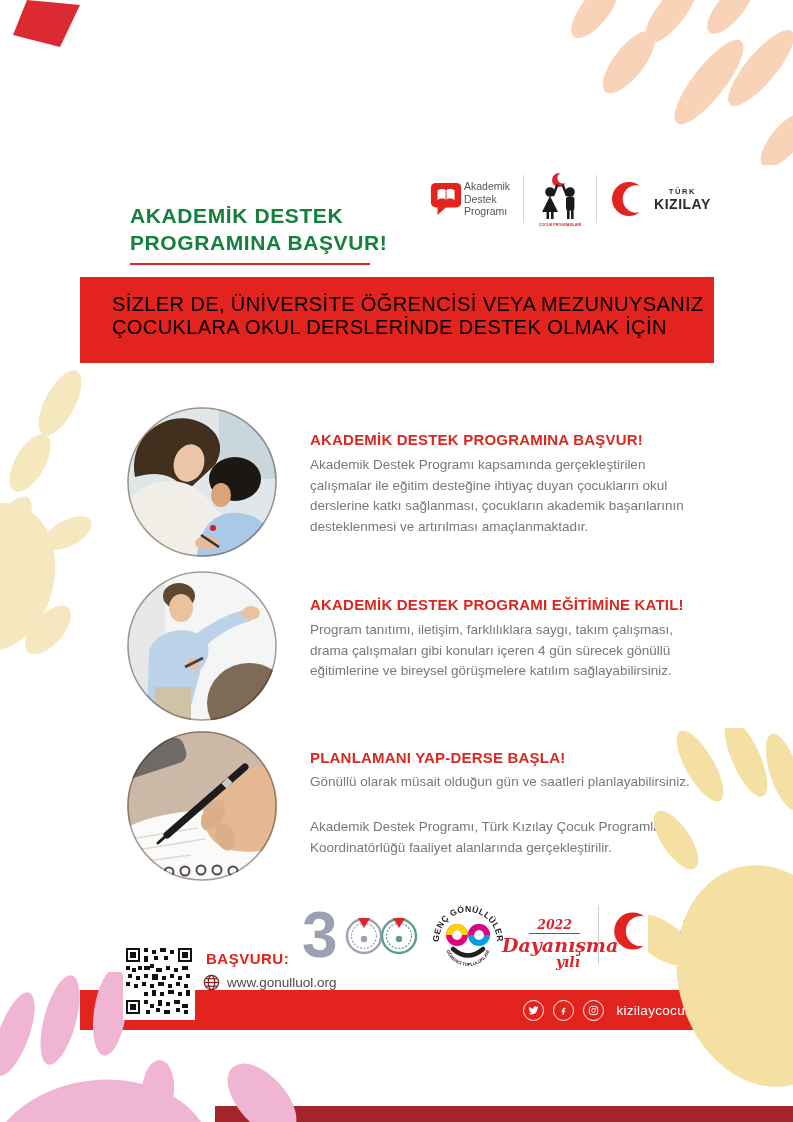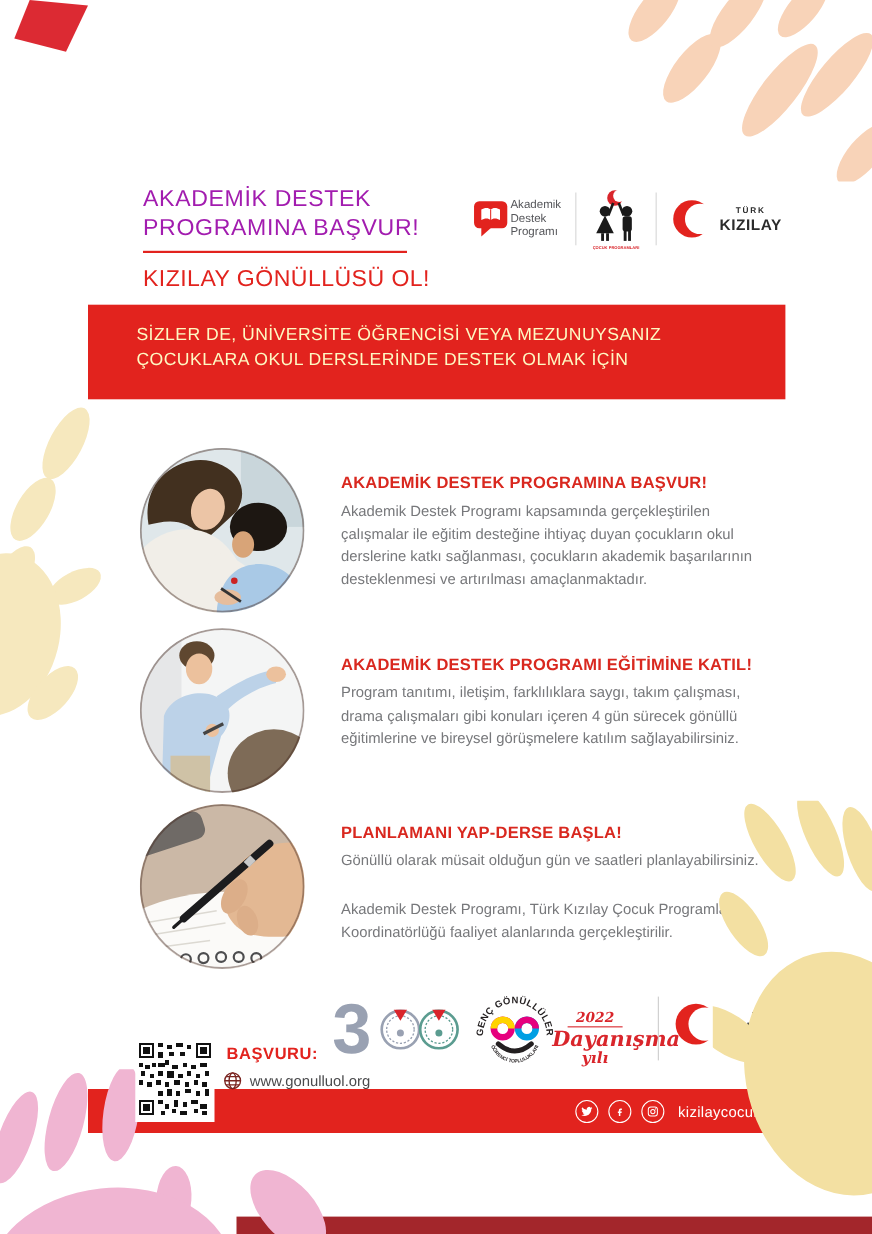--- a/index.html
+++ b/index.html
@@ -3,48 +3,48 @@
 <meta charset="utf-8">
 <style>
   html,body{margin:0;padding:0;background:#fff;}
   .poster{position:relative;width:793px;height:1122px;background:#fff;overflow:hidden;
           font-family:"Liberation Sans",sans-serif;color:#2d2e30;}
   .dec{position:absolute;z-index:0;}
   .dec2{position:absolute;z-index:2;}
 
   
   .hdr{position:absolute;left:130px;top:167px;z-index:1;}
-  .hdr-title{font-size:21px;font-weight:400;color:#a21caf;letter-spacing:.6px;line-height:27px;}
+  .hdr-title{font-size:21px;font-weight:700;color:#15803d;letter-spacing:.6px;line-height:27px;margin-top:35px;}
   .hdr-rule{margin-top:7px;width:240px;height:2px;background:#E2231E;}
   .hdr-sub{margin-top:12px;font-size:21px;font-weight:400;color:#E2231E;letter-spacing:.4px;}
 
   .top-logos{position:absolute;left:430px;top:170px;display:flex;align-items:center;gap:13px;z-index:1;}
   .adp-text{font-size:10.5px;color:#55565a;line-height:12.5px;}
   .vdiv{width:1px;height:48px;background:#d6d6d6;}
   .tk{display:flex;align-items:center;gap:0;}
   .tk-t1{font-size:7.5px;font-weight:700;letter-spacing:1.6px;color:#2b2b2b;text-align:center;}
   .tk-t2{font-size:14px;font-weight:700;letter-spacing:.5px;color:#2b2b2b;}
 
   
   .banner{position:absolute;left:80px;top:277px;width:634px;height:86px;background:#E2231E;z-index:1;}
-  .banner-inner{padding:16px 0 0 44px;color:#fef9c3;font-size:16px;line-height:23px;letter-spacing:.4px;}
+  .banner-inner{padding:16px 0 0 32px;color:#000000;font-size:20px;line-height:23px;letter-spacing:.4px;}
 
   
   .photo{position:absolute;left:127px;width:150px;height:150px;border-radius:50%;overflow:hidden;z-index:1;}
   .sec-head{position:absolute;left:310px;font-size:15px;font-weight:700;color:#D9281F;letter-spacing:.2px;z-index:1;}
   .sec-body{position:absolute;left:310px;width:388px;font-size:13.5px;color:#77787B;line-height:20.5px;z-index:1;}
 
   
   .qr{position:absolute;left:123px;top:944px;width:72px;height:76px;background:#fff;padding:3px;box-sizing:border-box;z-index:3;}
   .apply{position:absolute;left:206px;top:950px;font-size:15px;font-weight:700;color:#E2231E;letter-spacing:.5px;z-index:3;}
   .site{position:absolute;left:203px;top:974px;display:flex;align-items:center;gap:7px;z-index:3;
         font-size:13.5px;color:#4a4a4c;text-decoration:none;}
   .logo30{position:absolute;left:302px;top:901px;z-index:1;}
   .gg{position:absolute;left:431px;top:897px;z-index:1;}
-  .d22{position:absolute;left:502px;top:914px;width:78px;text-align:center;z-index:1;color:#D9252B;
+  .d22{position:absolute;left:502px;top:914px;width:78px;text-align:right;z-index:1;color:#D9252B;
        font-family:"DejaVu Serif",serif;font-style:italic;font-weight:700;}
   .d22 .y{font-size:12.5px;border-bottom:1.5px solid #D9252B;display:inline-block;padding:0 8px 1px;}
   .d22 .w1{font-size:19px;margin-top:1px;line-height:20px;}
   .d22 .w2{font-size:14px;line-height:14px;}
   .vdiv2{position:absolute;left:598px;top:906px;width:1px;height:58px;background:#cccccc;z-index:1;}
   .tkf{position:absolute;left:612px;top:907px;display:flex;align-items:center;gap:7px;z-index:1;}
 
   .socialbar{position:absolute;left:80px;top:990px;width:638px;height:40px;background:#E2231E;z-index:1;
              display:flex;align-items:center;justify-content:flex-end;gap:9px;padding-right:26px;box-sizing:border-box;}
   .sicon{width:21px;height:21px;border:1.3px solid #fff;border-radius:50%;display:flex;align-items:center;justify-content:center;box-sizing:border-box;}

